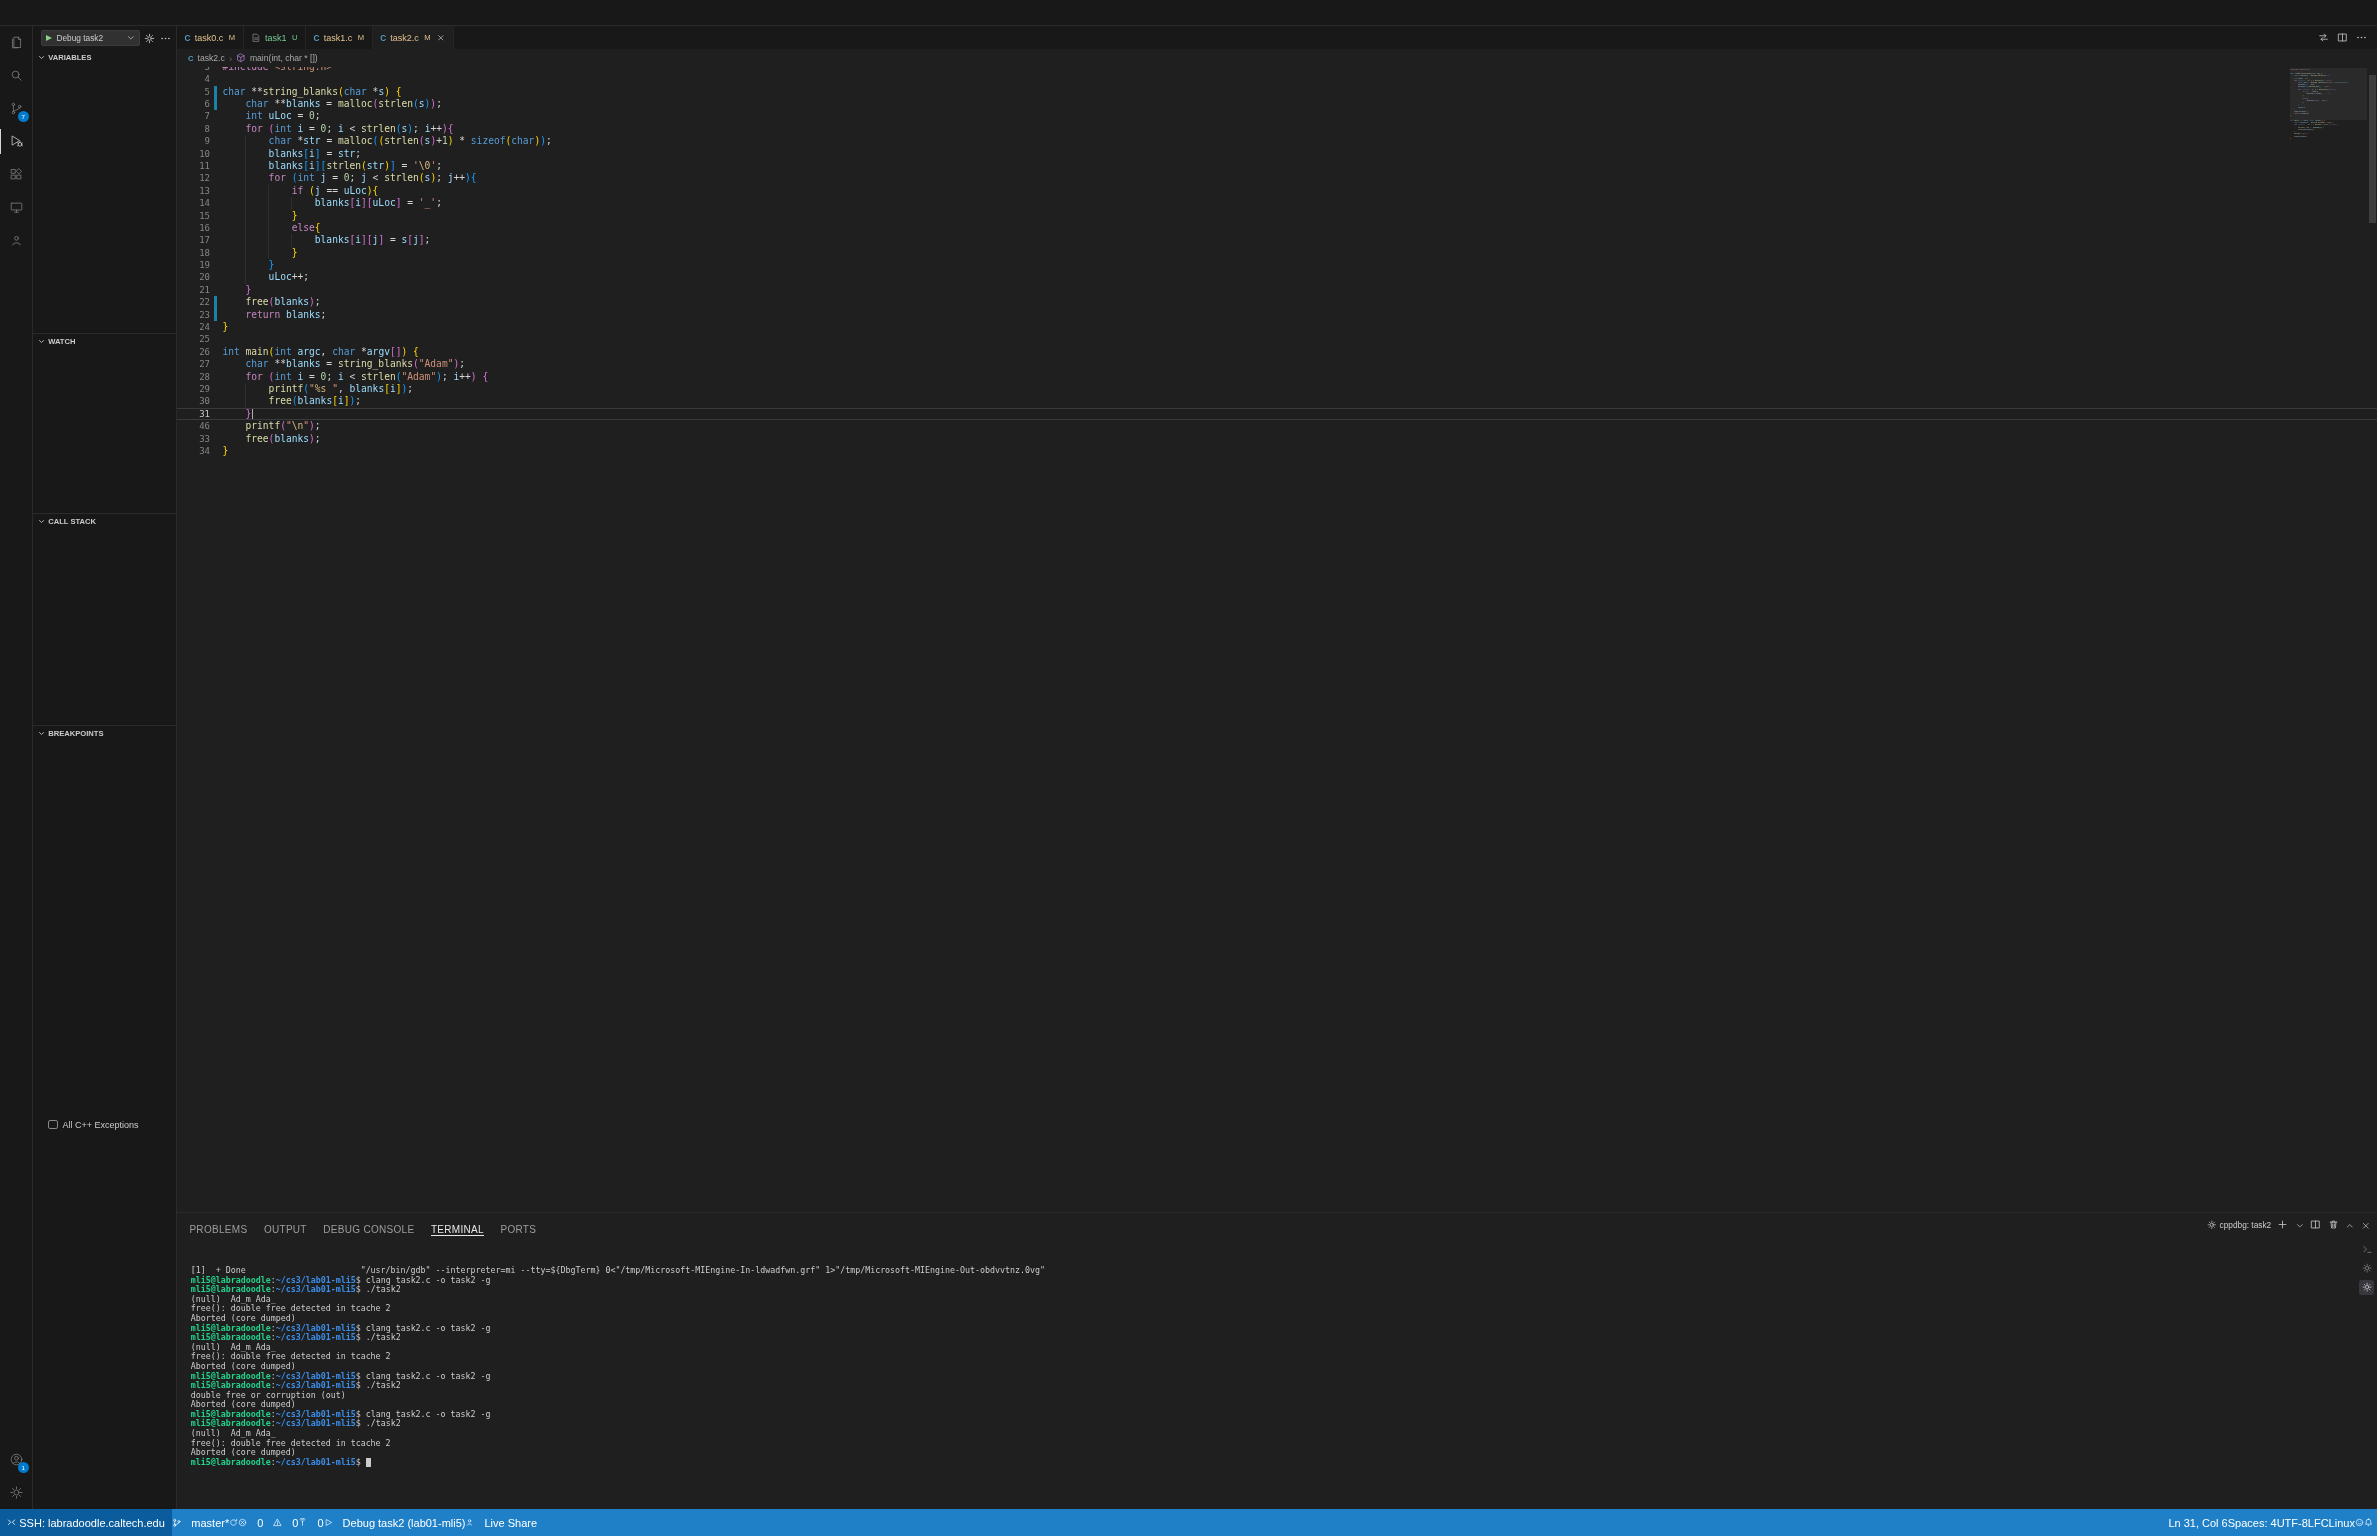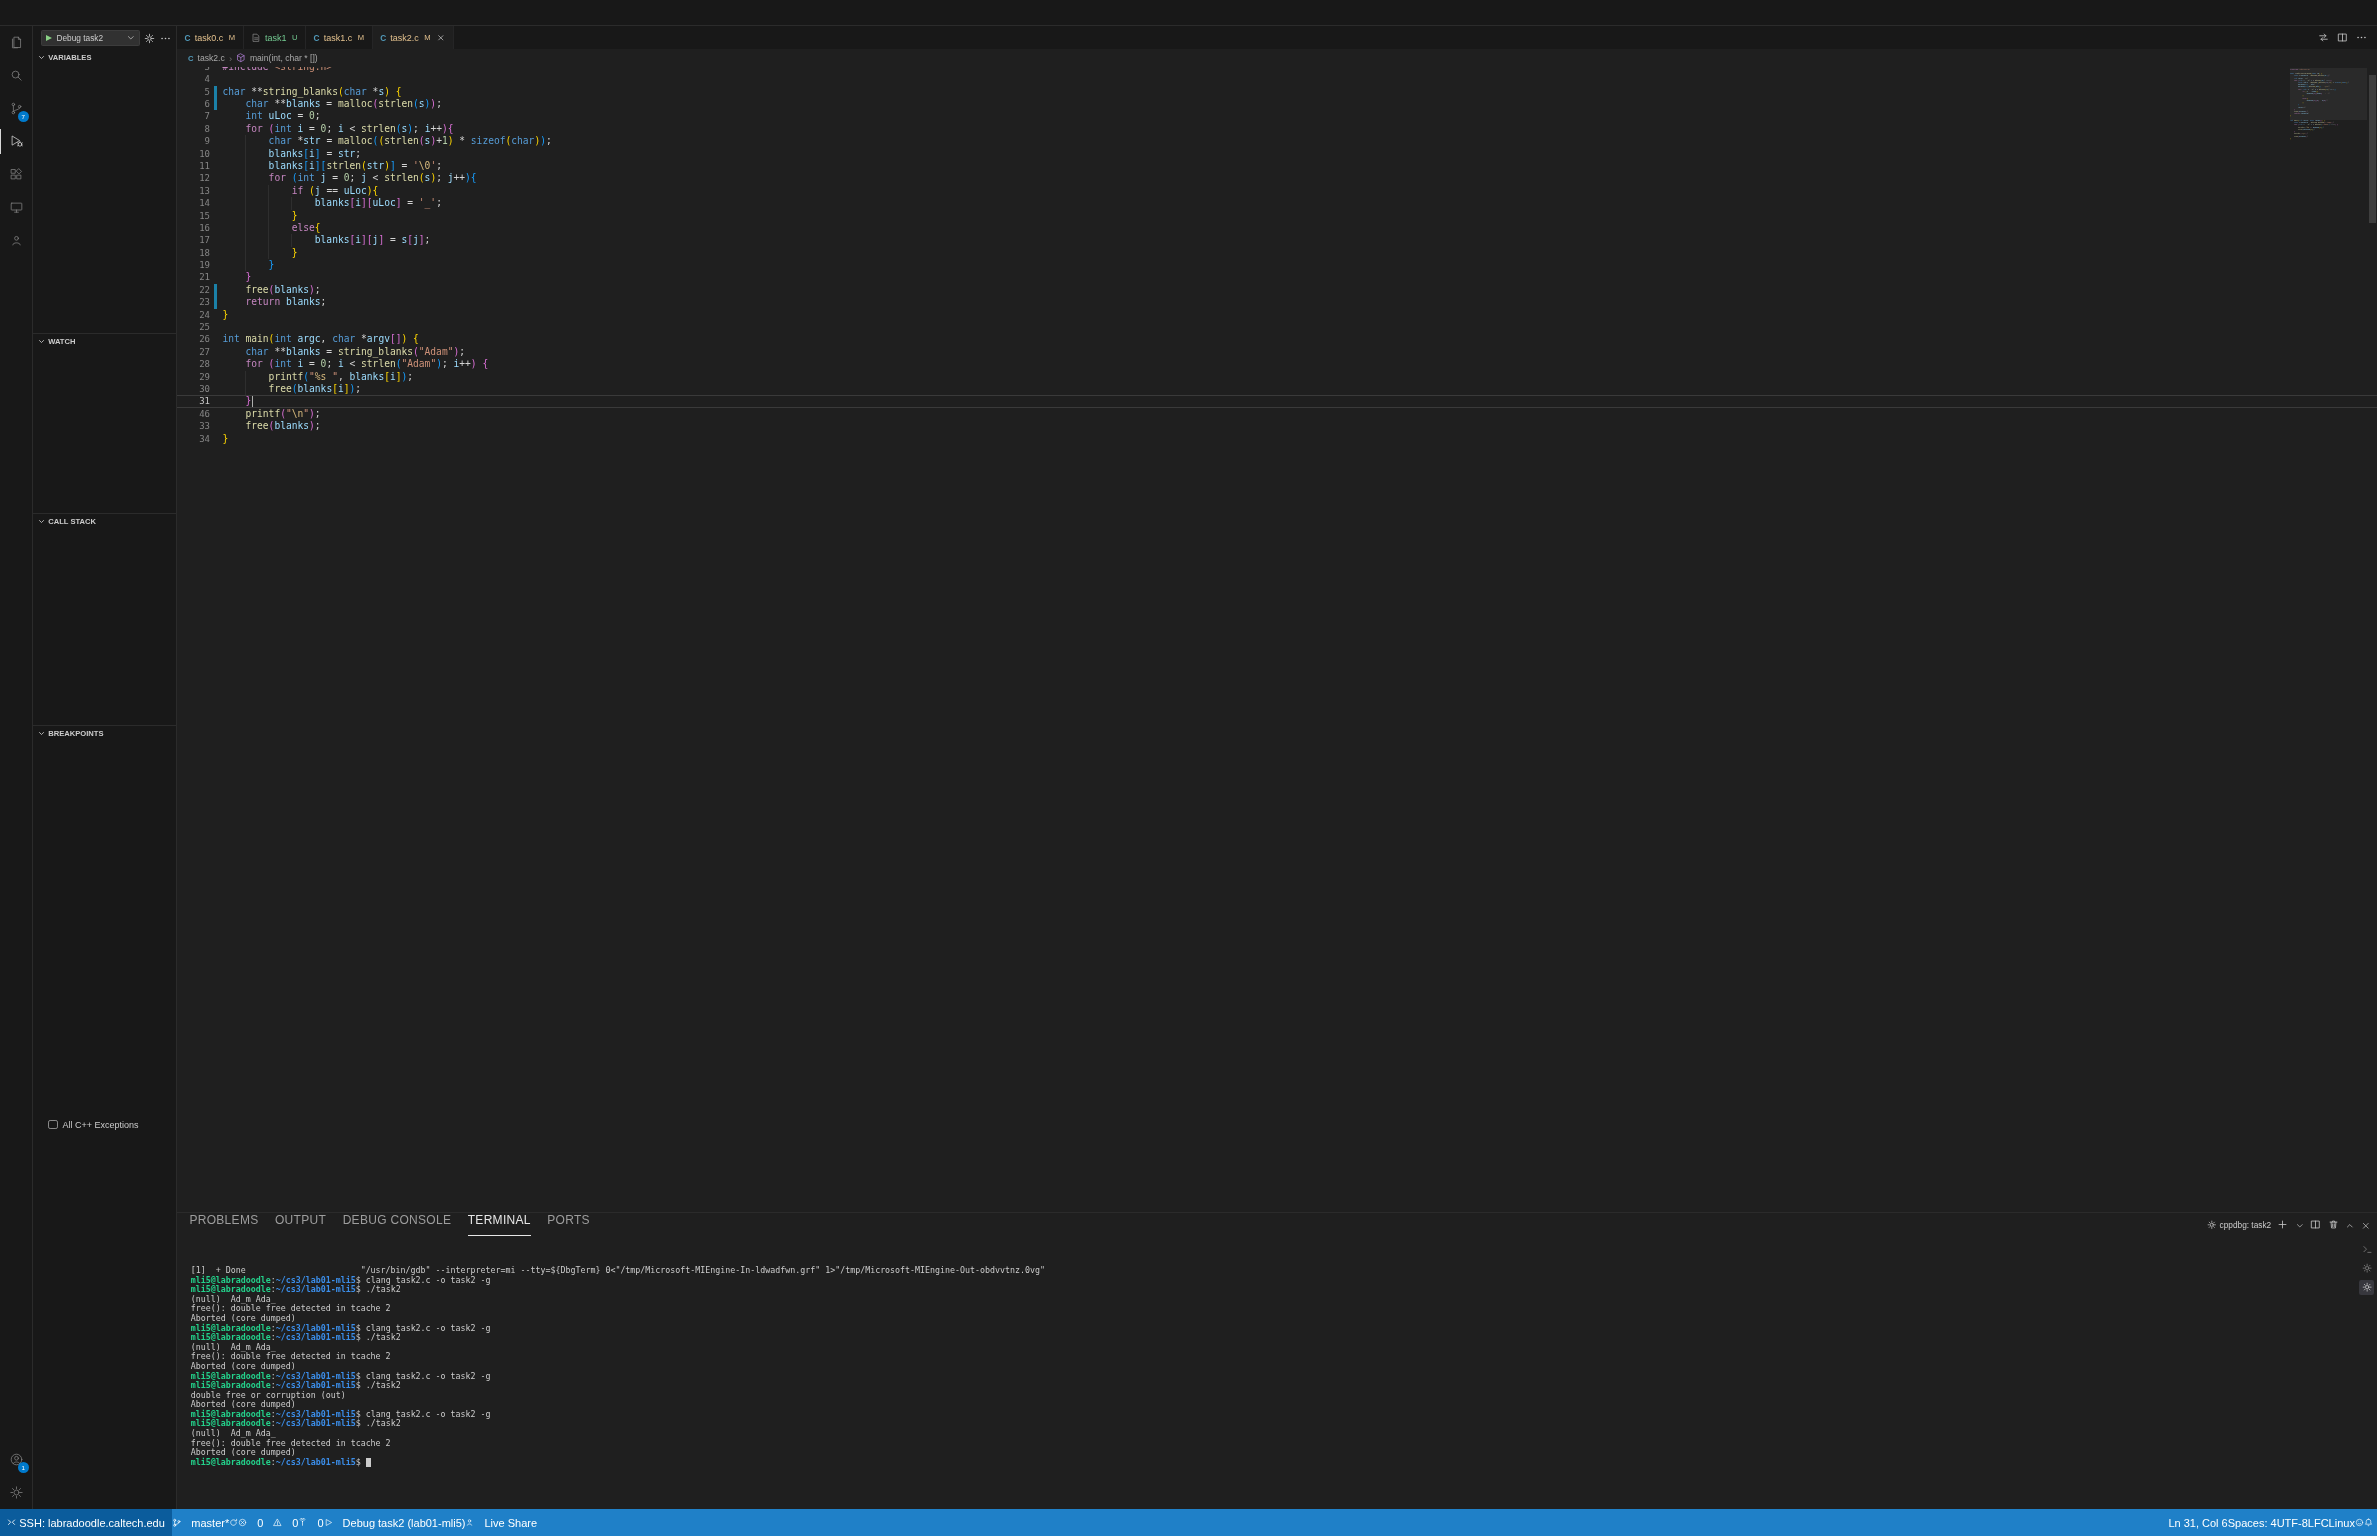--- a/index.html
+++ b/index.html
@@ -80,21 +80,21 @@
   .tk-e{color:var(--tok_esc)} .tk-p{color:var(--tok_plain)}
   .tk-b1{color:var(--tok_b1)} .tk-b2{color:var(--tok_b2)} .tk-b3{color:var(--tok_b3)}
   .minimap{position:absolute;top:1.4px;right:9.6px;width:77px;height:87px;overflow:hidden;opacity:.9}
   .minimap::before{content:"";position:absolute;left:0;right:0;top:0;height:52px;background:rgba(121,121,121,.14)}
   .minimap-inner{transform:scale(.18);transform-origin:top left;width:413px}
   .scroll-thumb{position:absolute;right:1.4px;top:8.3px;width:6.9px;height:148px;background:rgba(121,121,121,.35)}
 
   
   .panel{height:297px;flex:none;border-top:0.7px solid var(--border);display:flex;flex-direction:column;background:var(--editor_bg)}
   .panel-header{height:23.4px;flex:none;display:flex;align-items:center;padding:0 6.9px 0 12.4px}
-  .panel-tab{height:23.4px;display:flex;align-items:flex-start;margin-right:16.5px;font-size:12px;letter-spacing:0.3px;
+  .panel-tab{height:23.4px;display:flex;align-items:flex-end;margin-right:16.5px;font-size:10px;letter-spacing:0.3px;
     color:#9d9d9d;border-bottom:0.7px solid transparent;cursor:pointer}
   .panel-tab.active{color:#e7e7e7;border-bottom-color:#e7e7e7}
   .panel-actions{margin-left:auto;display:flex;align-items:flex-end;gap:6.2px;color:#c5c5c5}
   .term-picker{display:flex;align-items:center;gap:3.4px;font-size:8.3px;color:#cccccc;cursor:pointer}
   .panel-actions svg{cursor:pointer}
   .panel-body{flex:1;display:flex;min-height:0}
   .terminal{flex:1;padding:9.6px 0 0 13.8px;font-family:"DejaVu Sans Mono",monospace;font-size:8.3px;
     color:var(--term_fg);overflow:hidden;white-space:pre}
   .t-line{height:9.6px;line-height:9.6px}
   .t-user{color:var(--term_green);font-weight:700}
@@ -311,20 +311,21 @@
             <div class="code-row"><span class="ln">10</span><span class="chbar"></span><span class="code-text"><span class="tk-p">        </span><span class="tk-v">blanks</span><span class="tk-b3">[</span><span class="tk-v">i</span><span class="tk-b3">]</span><span class="tk-p"> = </span><span class="tk-v">str</span><span class="tk-p">;</span></span><i class="guide" style="left: calc(4ch + 45px);"></i></div>
             <div class="code-row"><span class="ln">11</span><span class="chbar"></span><span class="code-text"><span class="tk-p">        </span><span class="tk-v">blanks</span><span class="tk-b3">[</span><span class="tk-v">i</span><span class="tk-b3">]</span><span class="tk-b3">[</span><span class="tk-f">strlen</span><span class="tk-b1">(</span><span class="tk-v">str</span><span class="tk-b1">)</span><span class="tk-b3">]</span><span class="tk-p"> = </span><span class="tk-s">'</span><span class="tk-e">\0</span><span class="tk-s">'</span><span class="tk-p">;</span></span><i class="guide" style="left: calc(4ch + 45px);"></i></div>
             <div class="code-row"><span class="ln">12</span><span class="chbar"></span><span class="code-text"><span class="tk-p">        </span><span class="tk-c">for</span><span class="tk-p"> </span><span class="tk-b3">(</span><span class="tk-k">int</span><span class="tk-p"> </span><span class="tk-v">j</span><span class="tk-p"> = </span><span class="tk-n">0</span><span class="tk-p">; </span><span class="tk-v">j</span><span class="tk-p"> &lt; </span><span class="tk-f">strlen</span><span class="tk-b1">(</span><span class="tk-v">s</span><span class="tk-b1">)</span><span class="tk-p">; </span><span class="tk-v">j</span><span class="tk-p">++</span><span class="tk-b3">)</span><span class="tk-b3">{</span></span><i class="guide" style="left: calc(4ch + 45px);"></i></div>
             <div class="code-row"><span class="ln">13</span><span class="chbar"></span><span class="code-text"><span class="tk-p">            </span><span class="tk-c">if</span><span class="tk-p"> </span><span class="tk-b1">(</span><span class="tk-v">j</span><span class="tk-p"> == </span><span class="tk-v">uLoc</span><span class="tk-b1">)</span><span class="tk-b1">{</span></span><i class="guide" style="left: calc(4ch + 45px);"></i><i class="guide" style="left: calc(8ch + 45px);"></i></div>
             <div class="code-row"><span class="ln">14</span><span class="chbar"></span><span class="code-text"><span class="tk-p">                </span><span class="tk-v">blanks</span><span class="tk-b2">[</span><span class="tk-v">i</span><span class="tk-b2">]</span><span class="tk-b2">[</span><span class="tk-v">uLoc</span><span class="tk-b2">]</span><span class="tk-p"> = </span><span class="tk-s">'_'</span><span class="tk-p">;</span></span><i class="guide" style="left: calc(4ch + 45px);"></i><i class="guide" style="left: calc(8ch + 45px);"></i><i class="guide" style="left: calc(12ch + 45px);"></i></div>
             <div class="code-row"><span class="ln">15</span><span class="chbar"></span><span class="code-text"><span class="tk-p">            </span><span class="tk-b1">}</span></span><i class="guide" style="left: calc(4ch + 45px);"></i><i class="guide" style="left: calc(8ch + 45px);"></i></div>
             <div class="code-row"><span class="ln">16</span><span class="chbar"></span><span class="code-text"><span class="tk-p">            </span><span class="tk-c">else</span><span class="tk-b1">{</span></span><i class="guide" style="left: calc(4ch + 45px);"></i><i class="guide" style="left: calc(8ch + 45px);"></i></div>
             <div class="code-row"><span class="ln">17</span><span class="chbar"></span><span class="code-text"><span class="tk-p">                </span><span class="tk-v">blanks</span><span class="tk-b2">[</span><span class="tk-v">i</span><span class="tk-b2">]</span><span class="tk-b2">[</span><span class="tk-v">j</span><span class="tk-b2">]</span><span class="tk-p"> = </span><span class="tk-v">s</span><span class="tk-b2">[</span><span class="tk-v">j</span><span class="tk-b2">]</span><span class="tk-p">;</span></span><i class="guide" style="left: calc(4ch + 45px);"></i><i class="guide" style="left: calc(8ch + 45px);"></i><i class="guide" style="left: calc(12ch + 45px);"></i></div>
             <div class="code-row"><span class="ln">18</span><span class="chbar"></span><span class="code-text"><span class="tk-p">            </span><span class="tk-b1">}</span></span><i class="guide" style="left: calc(4ch + 45px);"></i><i class="guide" style="left: calc(8ch + 45px);"></i></div>
             <div class="code-row"><span class="ln">19</span><span class="chbar"></span><span class="code-text"><span class="tk-p">        </span><span class="tk-b3">}</span></span><i class="guide" style="left: calc(4ch + 45px);"></i></div>
+            <div class="code-row"><span class="ln">20</span><span class="chbar"></span><span class="code-text"><span class="tk-p">        </span><span class="tk-v">uLoc</span><span class="tk-p">++;</span></span><i class="guide" style="left: calc(4ch + 45px);"></i></div>
             <div class="code-row"><span class="ln">21</span><span class="chbar"></span><span class="code-text"><span class="tk-p">    </span><span class="tk-b2">}</span></span></div>
             <div class="code-row"><span class="ln">22</span><span class="chbar changed"></span><span class="code-text"><span class="tk-p">    </span><span class="tk-f">free</span><span class="tk-b2">(</span><span class="tk-v">blanks</span><span class="tk-b2">)</span><span class="tk-p">;</span></span></div>
             <div class="code-row"><span class="ln">23</span><span class="chbar changed"></span><span class="code-text"><span class="tk-p">    </span><span class="tk-c">return</span><span class="tk-p"> </span><span class="tk-v">blanks</span><span class="tk-p">;</span></span></div>
             <div class="code-row"><span class="ln">24</span><span class="chbar"></span><span class="code-text"><span class="tk-b1">}</span></span></div>
             <div class="code-row"><span class="ln">25</span><span class="chbar"></span><span class="code-text"></span></div>
             <div class="code-row"><span class="ln">26</span><span class="chbar"></span><span class="code-text"><span class="tk-k">int</span><span class="tk-p"> </span><span class="tk-f">main</span><span class="tk-b1">(</span><span class="tk-k">int</span><span class="tk-p"> </span><span class="tk-v">argc</span><span class="tk-p">, </span><span class="tk-k">char</span><span class="tk-p"> *</span><span class="tk-v">argv</span><span class="tk-b2">[</span><span class="tk-b2">]</span><span class="tk-b1">)</span><span class="tk-p"> </span><span class="tk-b1">{</span></span></div>
             <div class="code-row"><span class="ln">27</span><span class="chbar"></span><span class="code-text"><span class="tk-p">    </span><span class="tk-k">char</span><span class="tk-p"> **</span><span class="tk-v">blanks</span><span class="tk-p"> = </span><span class="tk-f">string_blanks</span><span class="tk-b2">(</span><span class="tk-s">"Adam"</span><span class="tk-b2">)</span><span class="tk-p">;</span></span></div>
             <div class="code-row"><span class="ln">28</span><span class="chbar"></span><span class="code-text"><span class="tk-p">    </span><span class="tk-c">for</span><span class="tk-p"> </span><span class="tk-b2">(</span><span class="tk-k">int</span><span class="tk-p"> </span><span class="tk-v">i</span><span class="tk-p"> = </span><span class="tk-n">0</span><span class="tk-p">; </span><span class="tk-v">i</span><span class="tk-p"> &lt; </span><span class="tk-f">strlen</span><span class="tk-b3">(</span><span class="tk-s">"Adam"</span><span class="tk-b3">)</span><span class="tk-p">; </span><span class="tk-v">i</span><span class="tk-p">++</span><span class="tk-b2">)</span><span class="tk-p"> </span><span class="tk-b2">{</span></span></div>
             <div class="code-row"><span class="ln">29</span><span class="chbar"></span><span class="code-text"><span class="tk-p">        </span><span class="tk-f">printf</span><span class="tk-b3">(</span><span class="tk-s">"</span><span class="tk-e">%s</span><span class="tk-s"> "</span><span class="tk-p">, </span><span class="tk-v">blanks</span><span class="tk-b1">[</span><span class="tk-v">i</span><span class="tk-b1">]</span><span class="tk-b3">)</span><span class="tk-p">;</span></span><i class="guide" style="left: calc(4ch + 45px);"></i></div>
             <div class="code-row"><span class="ln">30</span><span class="chbar"></span><span class="code-text"><span class="tk-p">        </span><span class="tk-f">free</span><span class="tk-b3">(</span><span class="tk-v">blanks</span><span class="tk-b1">[</span><span class="tk-v">i</span><span class="tk-b1">]</span><span class="tk-b3">)</span><span class="tk-p">;</span></span><i class="guide" style="left: calc(4ch + 45px);"></i></div>

